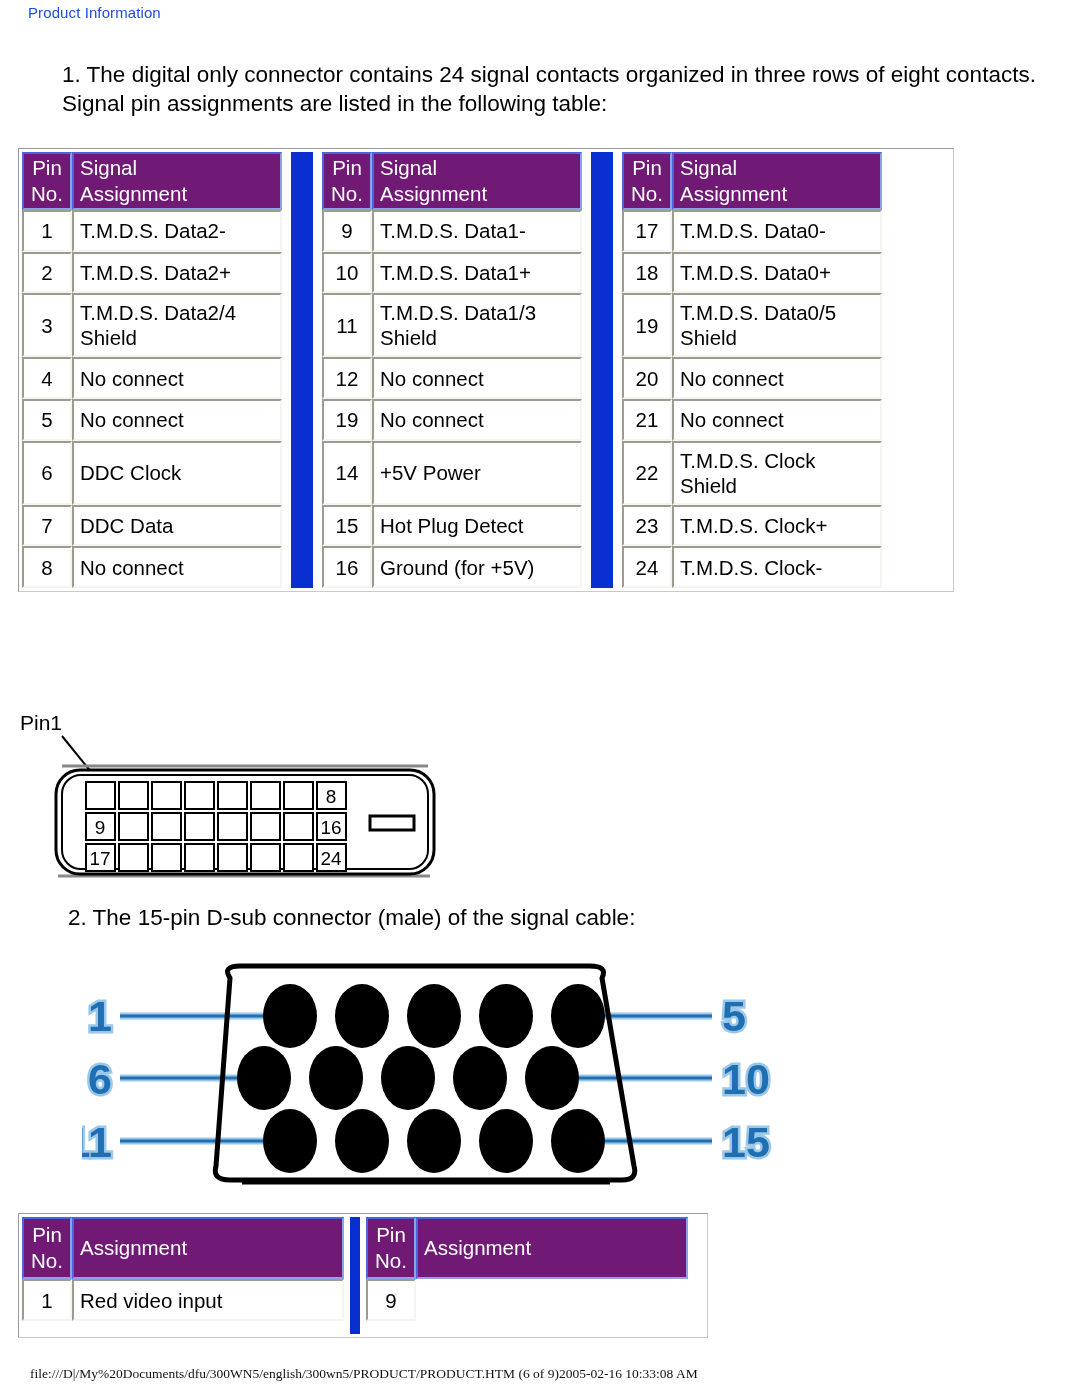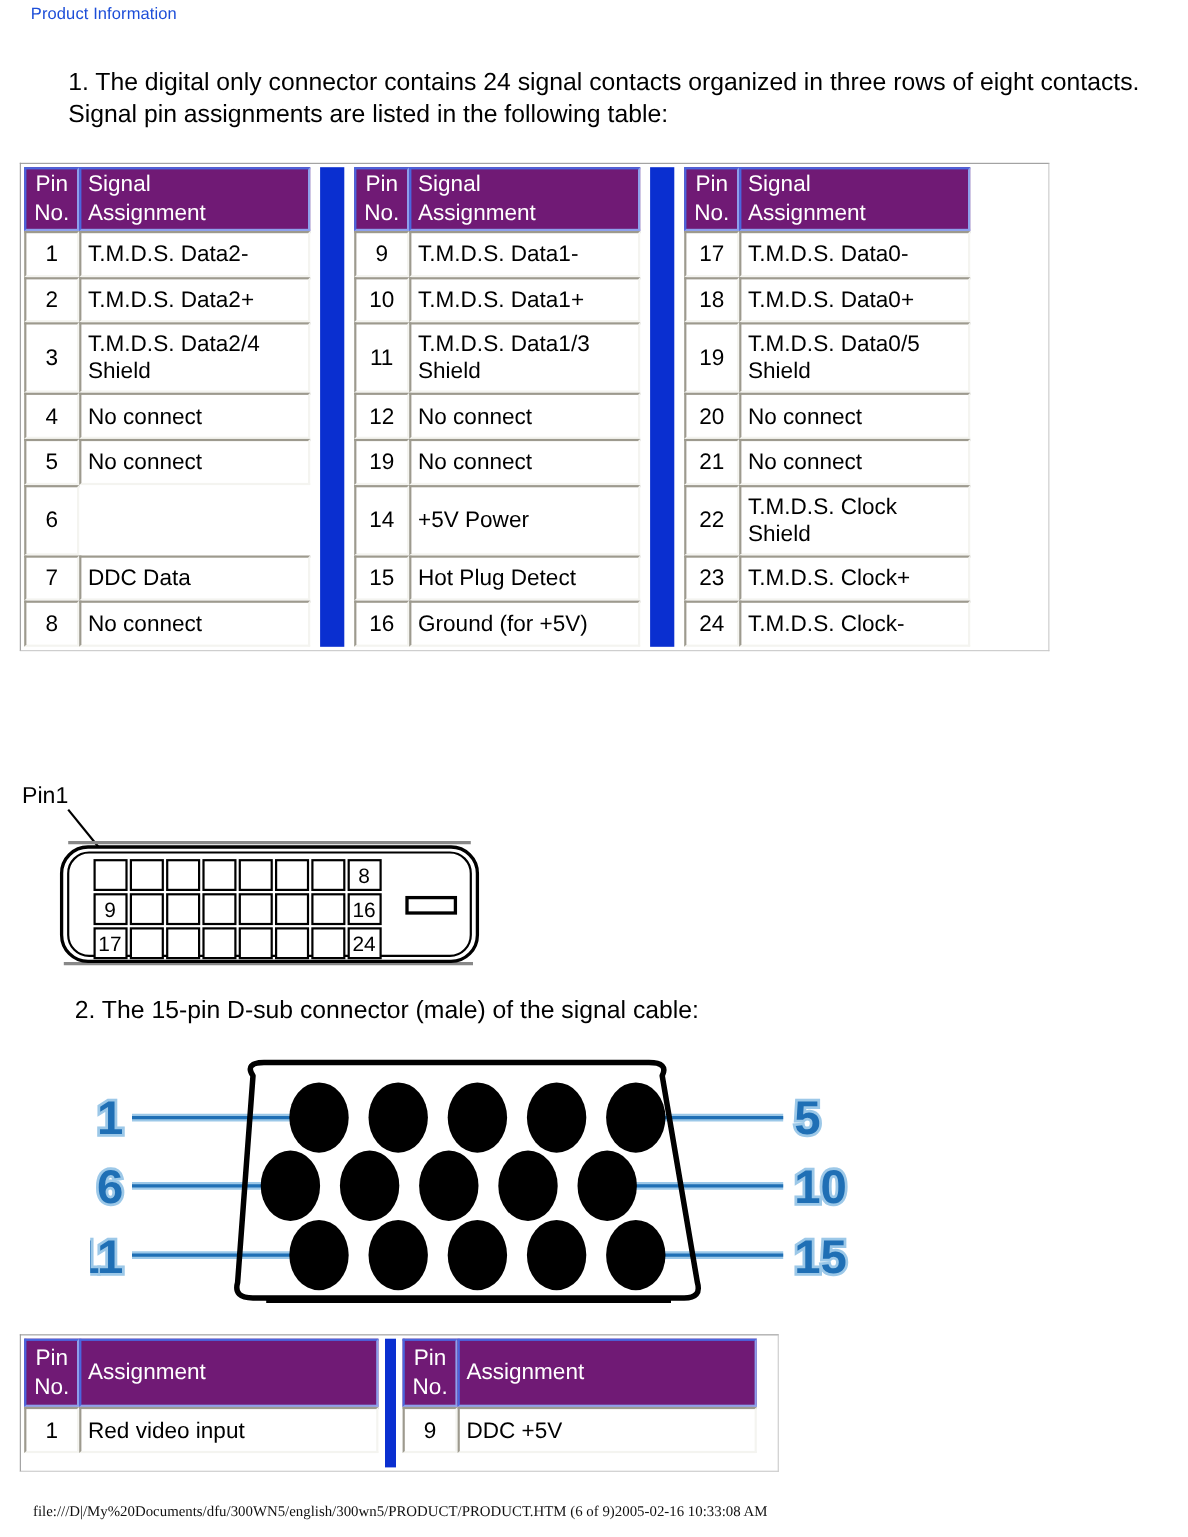--- a/index.html
+++ b/index.html
@@ -200,20 +200,25 @@
       <div class="trow" style="flex: 1 1 0px;">
         <div class="cell num c-num">5</div>
         <div class="cell c-sig">
           <div class="stack">
             <span class="ln2">No connect</span>
           </div>
         </div>
       </div>
       <div class="trow" style="flex: 1.55 1 0px;">
         <div class="cell num c-num">6</div>
+        <div class="cell c-sig">
+          <div class="stack">
+            <span class="ln2">DDC Clock</span>
+          </div>
+        </div>
       </div>
       <div class="trow" style="flex: 1 1 0px;">
         <div class="cell num c-num">7</div>
         <div class="cell c-sig">
           <div class="stack">
             <span class="ln2">DDC Data</span>
           </div>
         </div>
       </div>
       <div class="trow" style="flex: 1 1 0px;">
@@ -524,18 +529,17 @@
         <div class="cell hdr num c-num">
           <span class="ln">Pin</span>
           <span class="ln">No.</span>
         </div>
         <div class="cell hdr c-sig" style="justify-content: center;">
           <span class="ln">Assignment</span>
         </div>
       </div>
       <div class="trow" style="flex: 0 0 42px;">
         <div class="cell num c-num">9</div>
-        <div class="cell c-sig">DDC +5V</div>
       </div>
     </div>
   </div>
 
 <div class="page-footer">file:///D|/My%20Documents/dfu/300WN5/english/300wn5/PRODUCT/PRODUCT.HTM (6 of 9)2005-02-16 10:33:08 AM</div>
 
 </body></html>

